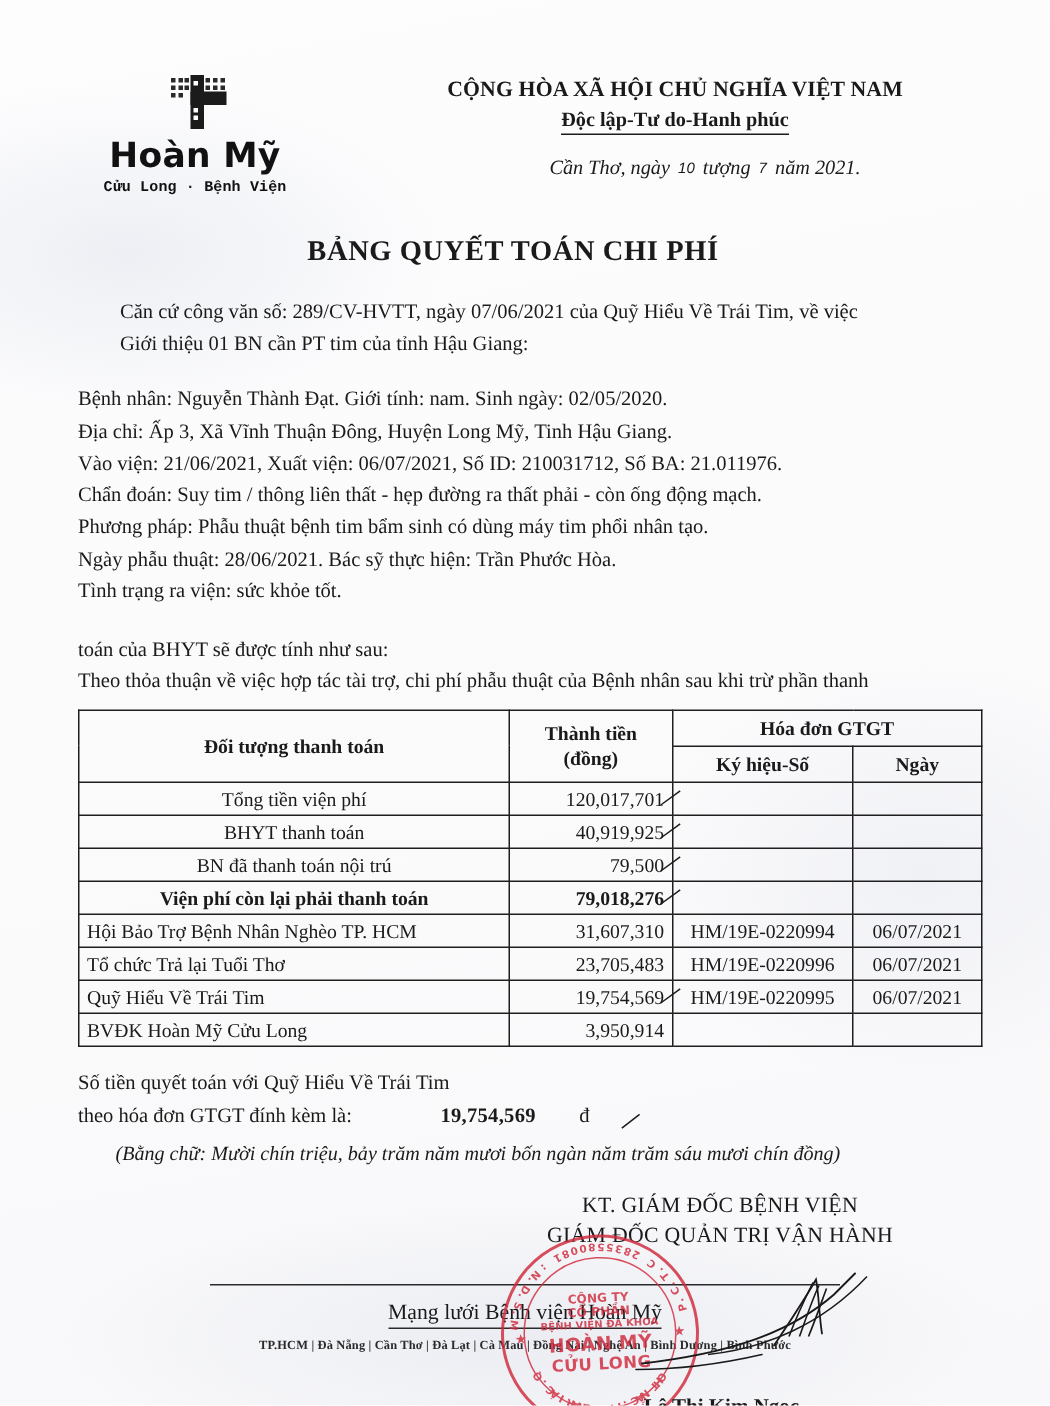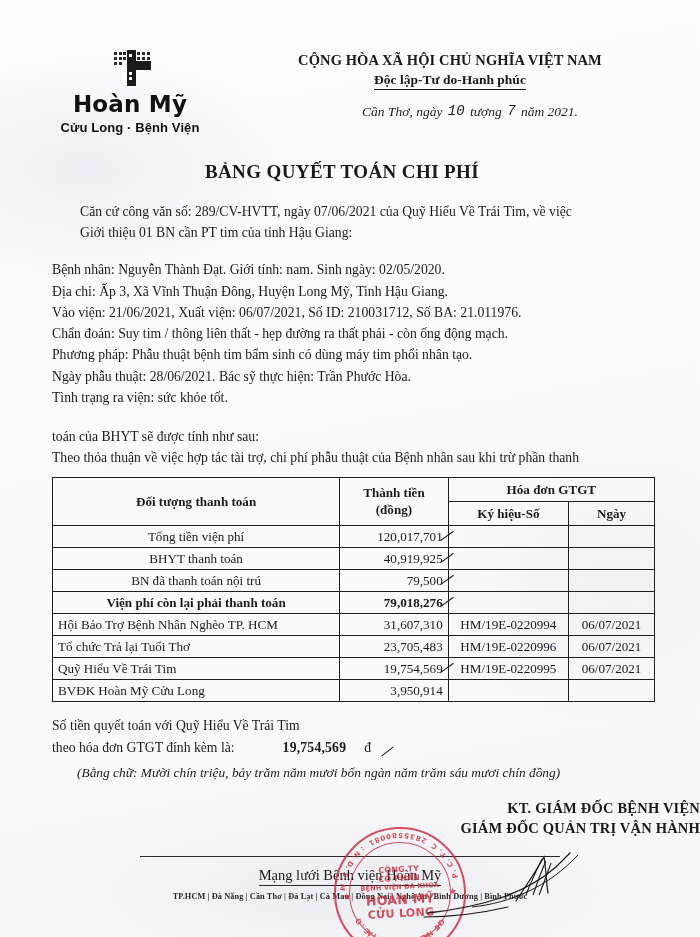--- a/index.html
+++ b/index.html
@@ -54,22 +54,22 @@
   }
   .logo-name {
     font-family: "DejaVu Sans", sans-serif;
     font-size: 23px;
     font-weight: 700;
     letter-spacing: .2px;
     color: #111;
     line-height: 1;
   }
   .logo-sub {
-    font-family: Liberation Sans, sans-serif;
-    font-size: 13px;
+    font-family: Liberation Mono, monospace;
+    font-size: 10px;
     font-weight: 700;
     color: #111;
     margin-top: 4px;
     letter-spacing: .1px;
   }
   .header-right {
     flex: 1;
     text-align: center;
     padding-top: 10px;
   }
@@ -89,23 +89,23 @@
   }
   .date-line {
     margin-top: 14px;
     font-size: 13.5px;
     font-style: italic;
     text-align: center;
     padding-left: 40px;
     white-space: nowrap;
   }
   .hand {
-    font-family: Liberation Mono, monospace;
+    font-family: Liberation Sans, sans-serif;
     font-style: italic;
-    font-size: 14px;
+    font-size: 10px;
     color: #17171c;
     padding: 0 2px;
     position: relative;
     top: -1px;
   }
 
   
   .doc-title {
     text-align: center;
     font-size: 19px;
@@ -166,21 +166,21 @@
     pointer-events: none;
   }
 
   
   .summary {
     padding: 0 32px 0 52px;
     margin-top: 13px;
     font-size: 13.7px;
     line-height: 1.6;
   }
-  .sum-row { display: flex; align-items: baseline; }
+  .sum-row { display: flex; align-items: baseline; gap: 11px; }
   .sum-label { }
   .sum-amount {
     font-weight: 700;
     margin-left: 48px;
     letter-spacing: .2px;
   }
   .sum-unit { margin-left: 18px; }
   .tick-inline {
     display: inline-block;
     width: 15px;
@@ -197,22 +197,22 @@
     margin-left: 25px;
   }
 
   
   .sign-area {
     position: relative;
     margin-top: 16px;
     height: 168px;
   }
   .sign-title {
-    text-align: right;
-    font-weight: 700;
+    text-align: center;
+    font-weight: 400;
     font-size: 14.5px;
     letter-spacing: .2px;
     line-height: 1.35;
     padding-left: 260px;
   }
   .sign-title .l2 { position: relative; }
   .signer-name {
     position: absolute;
     left: 0; right: 0;
     bottom: 16px;

